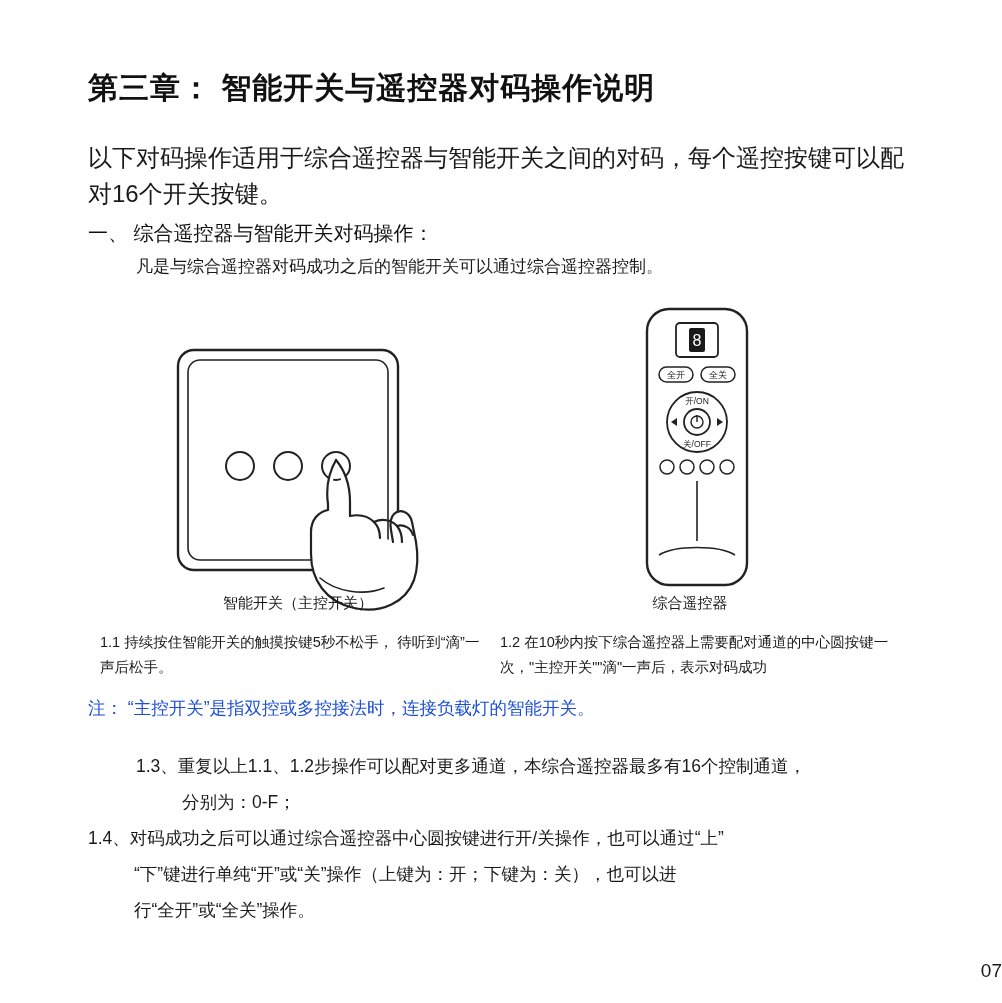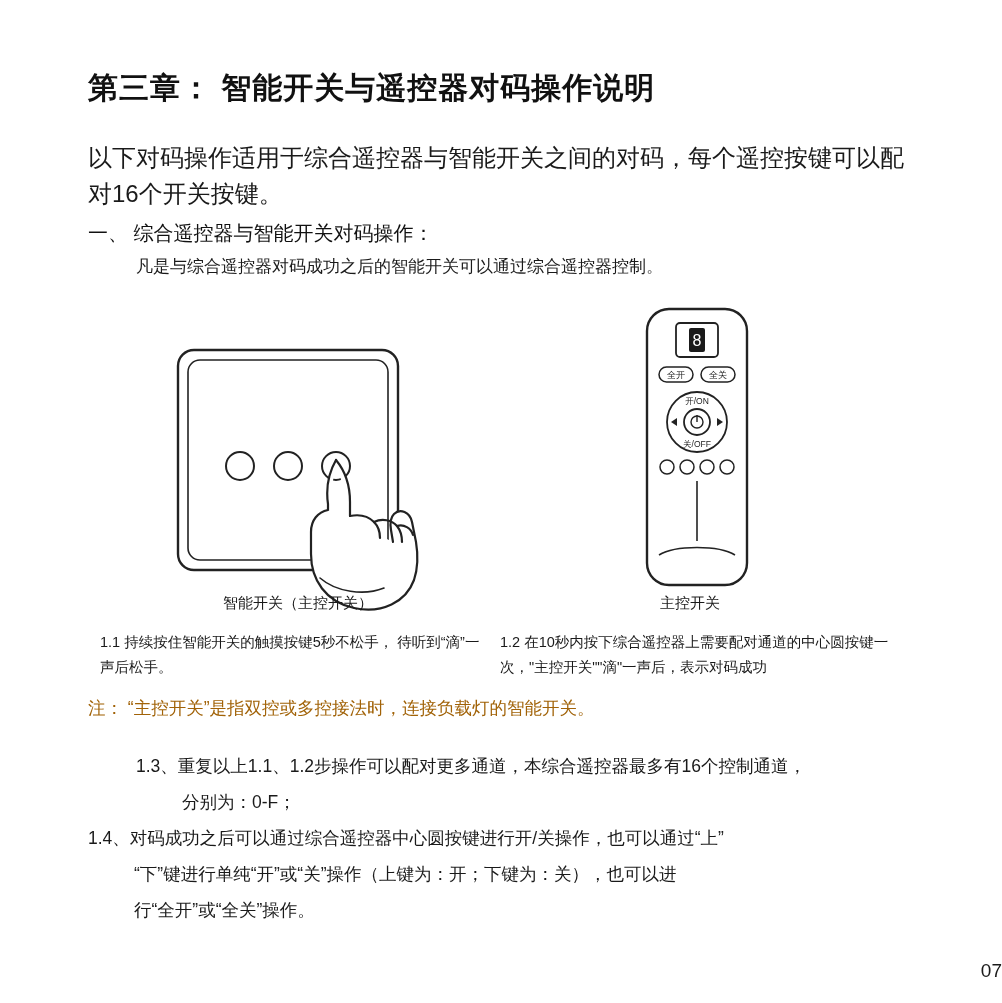--- a/index.html
+++ b/index.html
@@ -118,21 +118,21 @@
     top: 630px;
     width: 430px;
   }
   .note-line {
     position: absolute;
     left: 88px;
     top: 692px;
     width: 830px;
     font-size: 17.5px;
     line-height: 32px;
-    color: #a16207;
+    color: #1d4ed8;
   }
   .para {
     position: absolute;
     font-size: 17.5px;
     line-height: 36px;
     color: #1a1a1a;
   }
   .p13 {
     left: 88px;
     top: 748px;
@@ -244,21 +244,21 @@
         <circle cx="94" cy="162" r="7" fill="#fff" stroke="#222" stroke-width="1.5"></circle>
 
         <line x1="64" y1="176" x2="64" y2="236" stroke="#222" stroke-width="1.6"></line>
 
         <path d="M26 250 C42 240 86 240 102 250" fill="none" stroke="#222" stroke-width="1.6"></path>
       </svg>
     </div>
   </div>
 
   <div class="caption cap-switch">智能开关（主控开关）</div>
-  <div class="caption cap-remote">主控开关</div>
+  <div class="caption cap-remote">综合遥控器</div>
 
   <div class="step step-11">1.1 持续按住智能开关的触摸按键5秒不松手， 待听到“滴”一声后松手。</div>
   <div class="step step-12">1.2 在10秒内按下综合遥控器上需要配对通道的中心圆按键一次，"主控开关""滴"一声后，表示对码成功</div>
 
   <div class="note-line">注： “主控开关”是指双控或多控接法时，连接负载灯的智能开关。</div>
 
   <div class="para p13">
     <span>1.3、</span><span>重复以上1.1、1.2步操作可以配对更多通道，本综合遥控器最多有16个控制通道，</span>
     <span class="cont">分别为：0-F；</span>
   </div>

